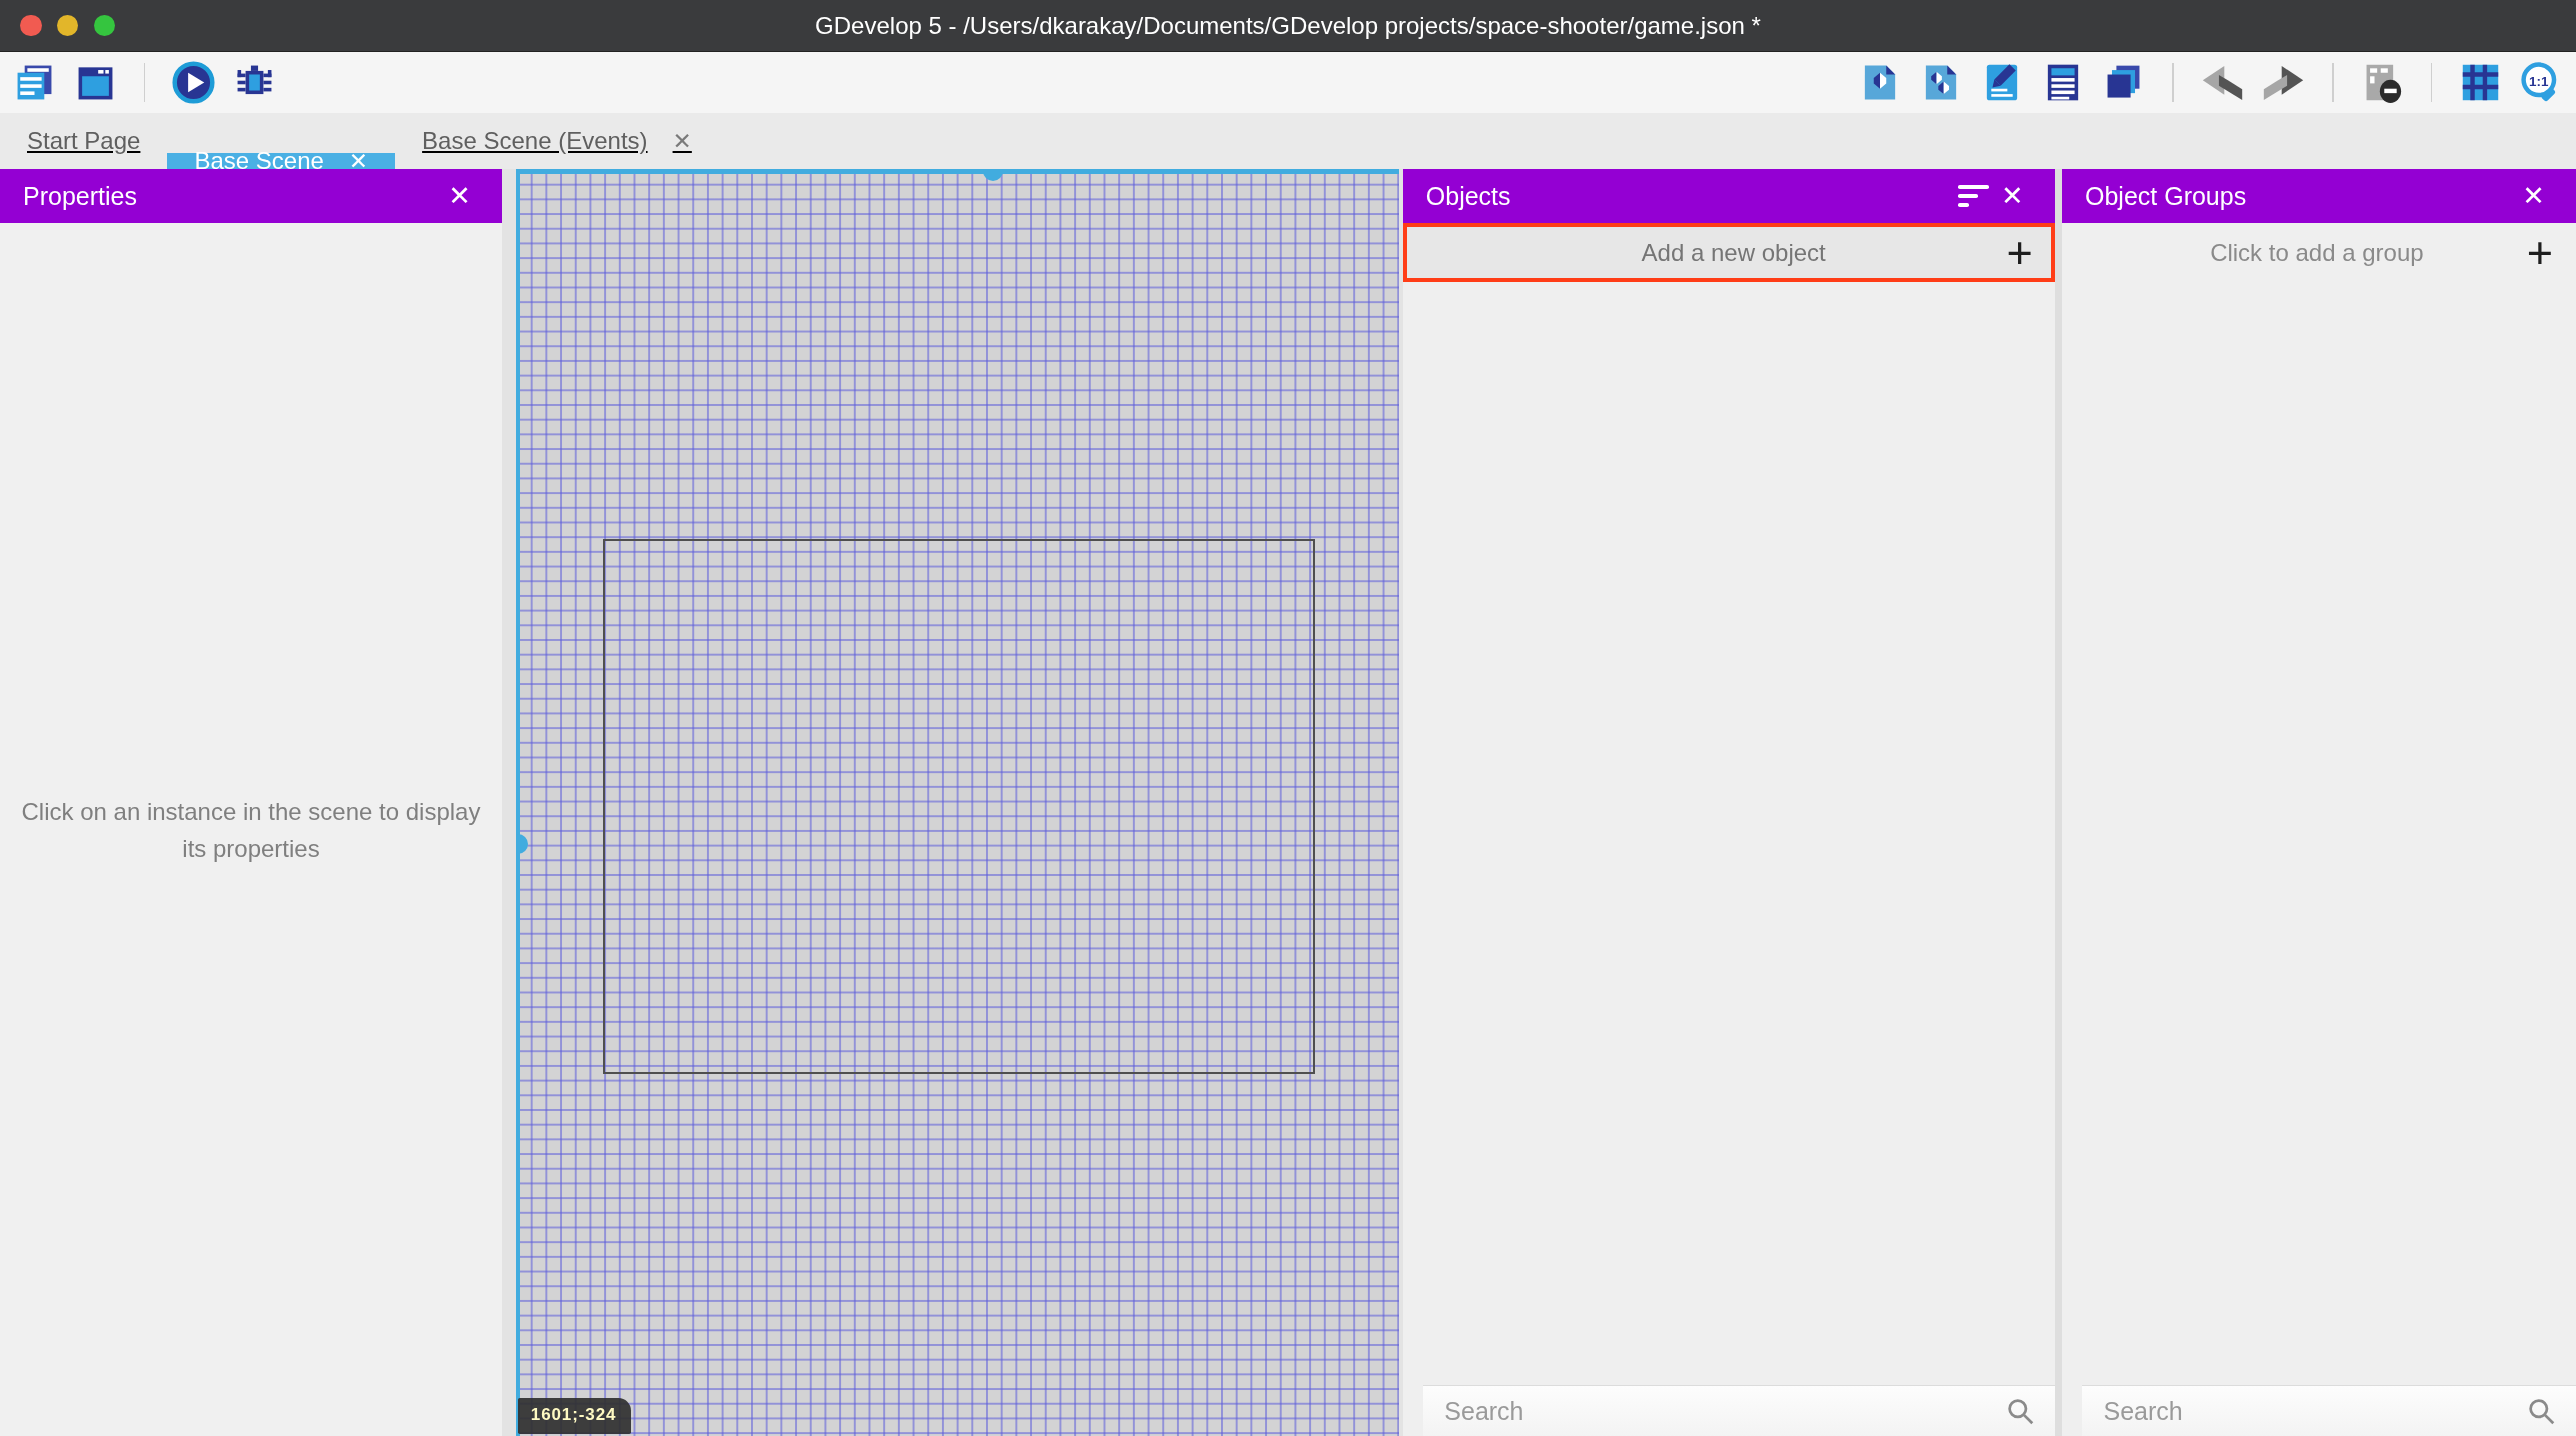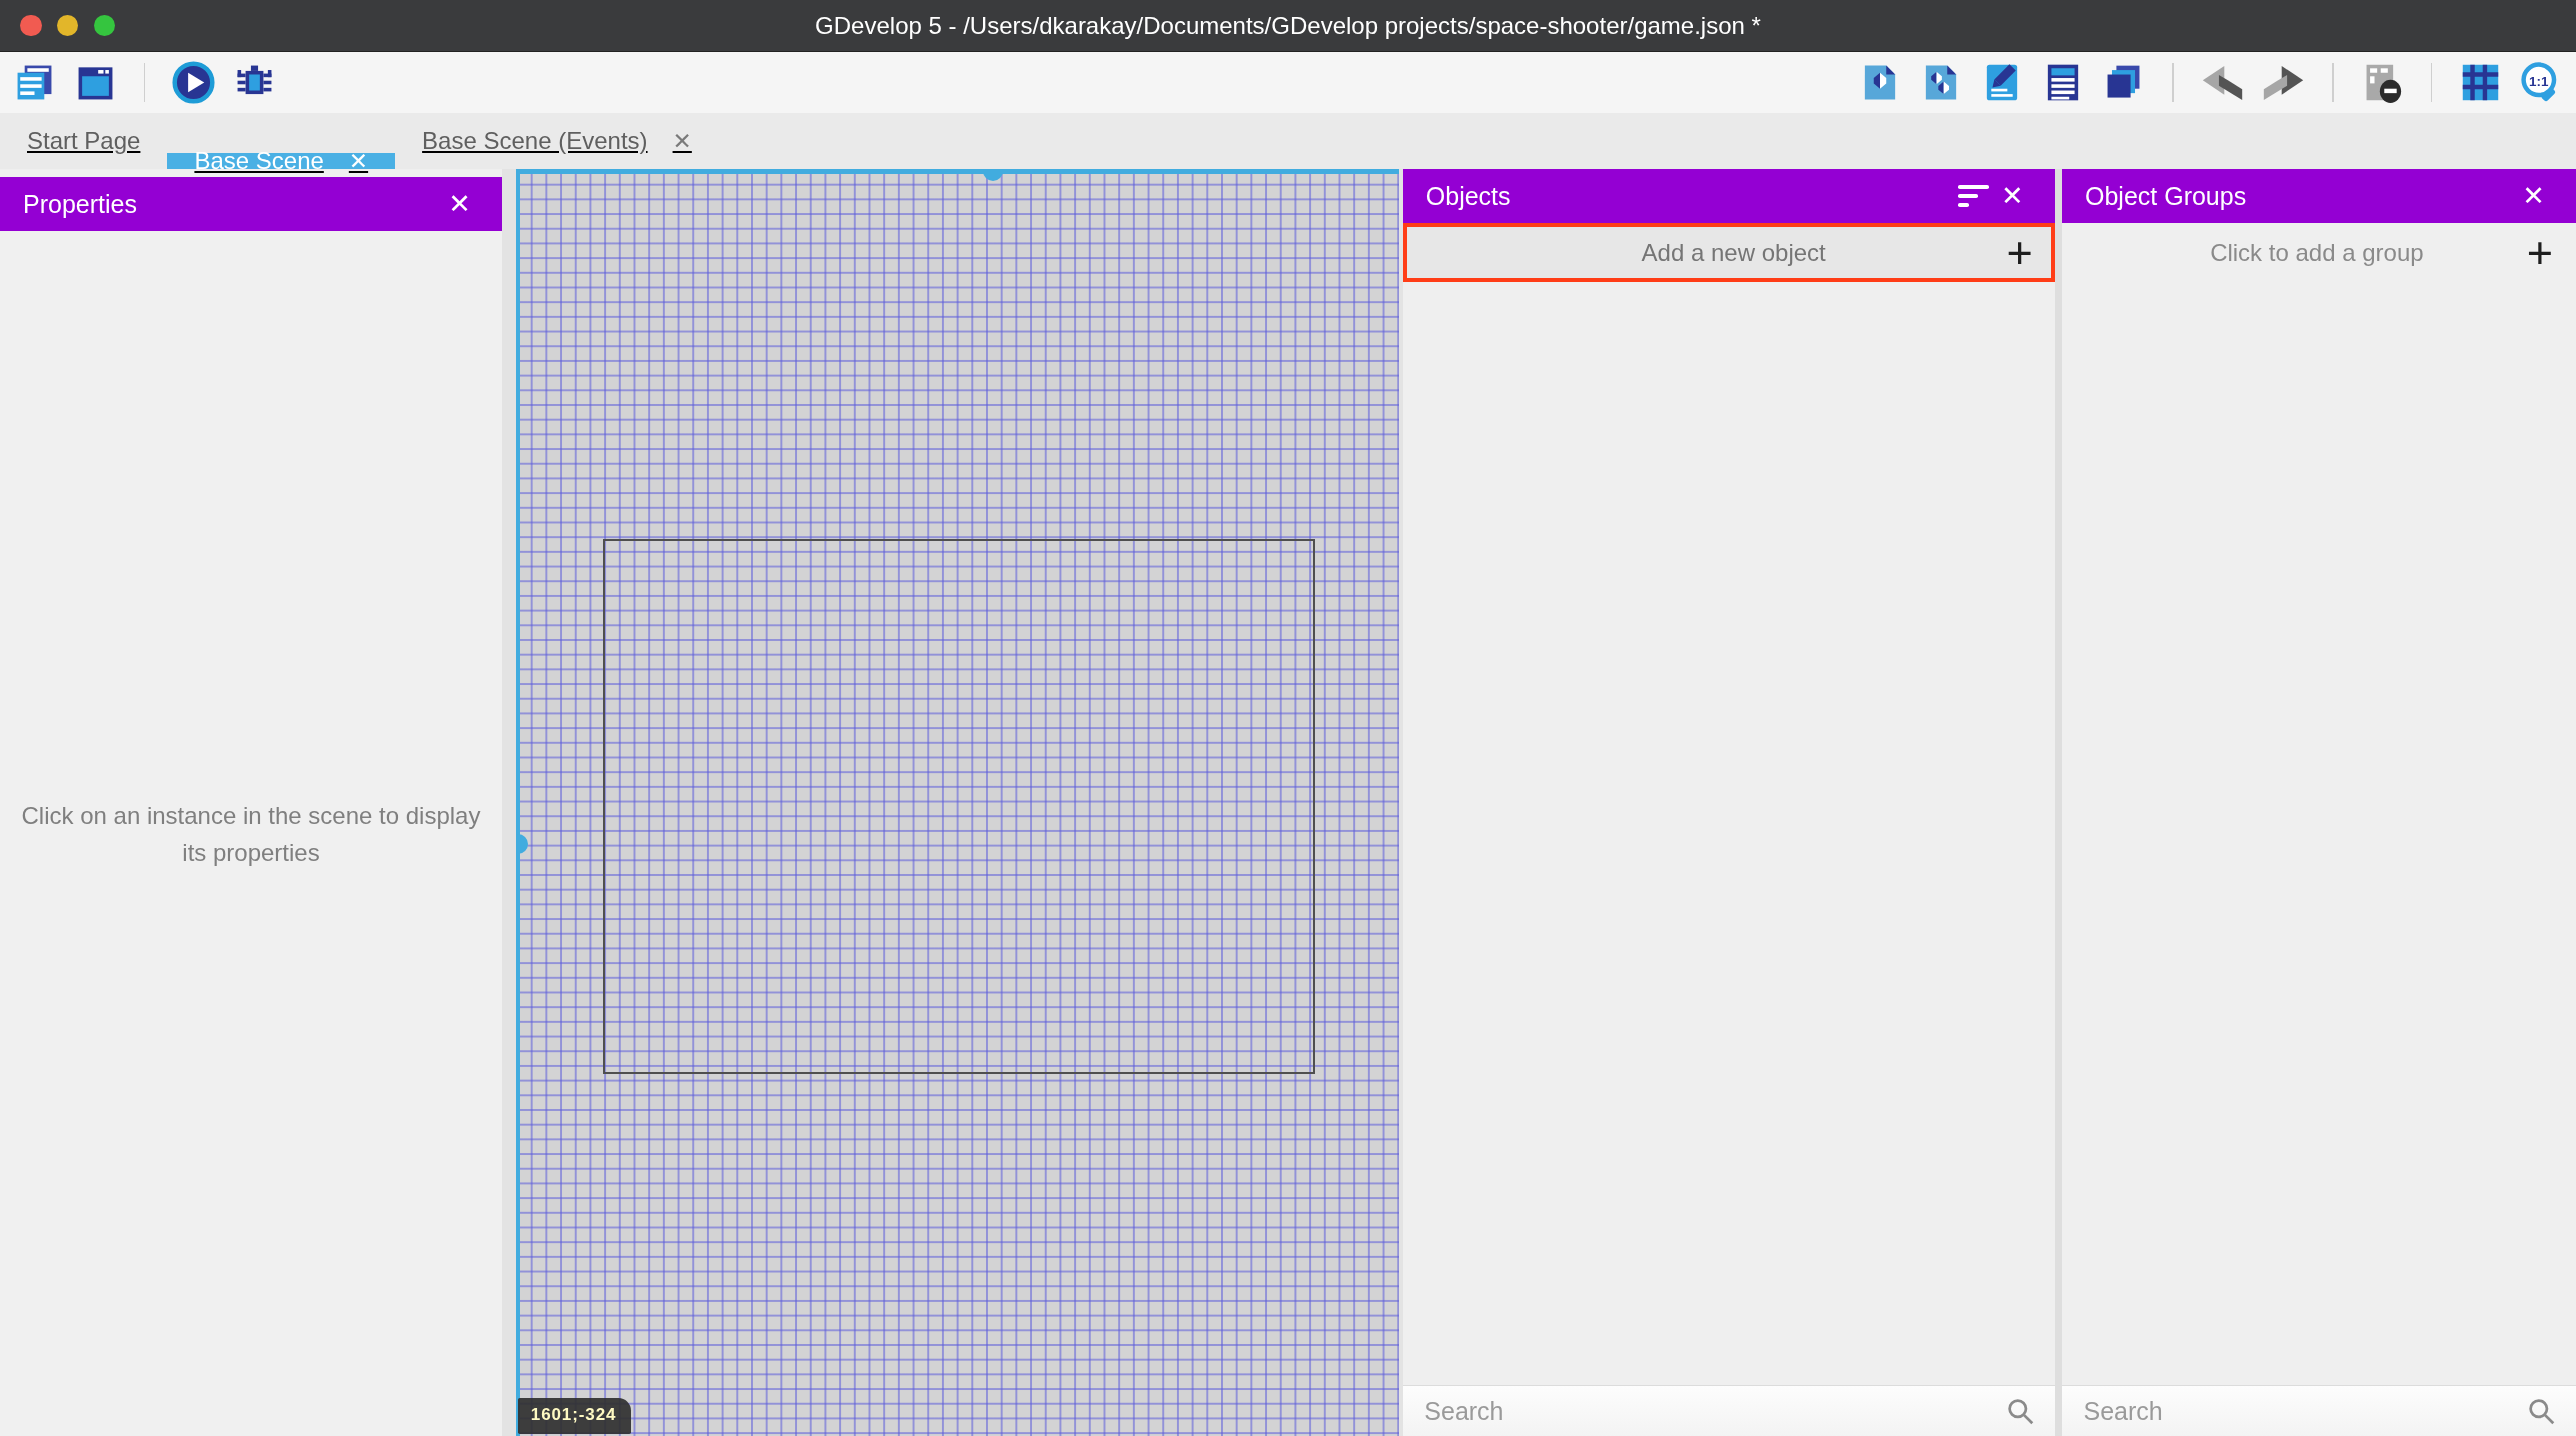--- a/index.html
+++ b/index.html
@@ -31,21 +31,21 @@
   .tab.active .close { color:#fff; }
 
   
   .content { display:flex; height:1268px; }
   .panel { display:flex; flex-direction:column; background:#efefef; }
   .panel-header { height:54px; background:#9400d3; color:#fff; display:flex; align-items:center; padding:0 23px; font-size:25px; flex:none; }
   .panel-header .hspacer { flex:1; }
   .panel-header .hicon { cursor:pointer; display:flex; align-items:center; justify-content:center; width:39px; height:39px; }
   .panel-header .x { font-size:27px; }
 
-  .props { width:502px;margin-top:8px; }
+  .props { width:502px; }
   .props-body { flex:1; display:flex; align-items:center; justify-content:center; background:#f0f0f0; }
   .props-msg { width:467px; text-align:center; color:#7f7f7f; font-size:24px; line-height:37px; }
 
   
   .canvas { flex:1; position:relative; background:#e3e3e3; }
   .grid { position:absolute; top:0; bottom:0; left:13.5px; right:3.6px; overflow:hidden;
     background-color:#d3d3d4;
     background-image:
       linear-gradient(to right, rgba(93,93,219,0.55) 1.8px, transparent 1.8px),
       linear-gradient(to bottom, rgba(93,93,219,0.55) 1.8px, transparent 1.8px);
@@ -64,21 +64,21 @@
   .objects { width:652px; }
   .groups { width:514px; }
   .add-row-wrap { border:4.5px solid #ff3d17; flex:none; }
   .add-row { height:51px; background:#e7e7e7; display:flex; align-items:center; cursor:pointer; position:relative; }
   .add-row .add-label { flex:1; text-align:center; color:#757575; font-size:24px; }
   .add-row-plain { height:59px; background:#efefef; display:flex; align-items:center; cursor:pointer; flex:none; }
   .add-row-plain .add-label { flex:1; text-align:center; color:#8a8a8a; font-size:24px; }
   .plus { font-size:45px; font-weight:300; color:#1e1e1e; line-height:1; margin-right:23px; margin-left:-45px; cursor:pointer; }
   .add-row .plus { margin-left:-54px; margin-right:18px; }
   .panel-body { flex:1; background:#efefef; }
-  .search-bar { height:52px; flex:none; border-top:1.8px solid #dcdcdc; background:linear-gradient(#fdfdfd,#f3f3f3); display:flex; align-items:center; }
+  .search-bar { height:52px; flex:none; border-top:1.8px solid #dcdcdc; background:linear-gradient(#fdfdfd,#f3f3f3); display:flex; align-items:center;margin-left:20px; }
   .search-bar input { flex:1; border:none; outline:none; background:transparent; font-size:25px; color:#444; padding-left:21.5px; font-family:"Liberation Sans", sans-serif; }
   .search-bar input::placeholder { color:#9a9a9a; }
   .search-bar .mag { margin-right:20px; flex:none; display:flex; }
 
   
   .filter-icon { display:inline-flex; flex-direction:column; gap:5.4px; align-items:flex-start; }
   .filter-icon i { display:block; height:3.6px; background:#fff; border-radius:1.8px; }
   .filter-icon i:nth-child(1){ width:30.5px; }
   .filter-icon i:nth-child(2){ width:20px; }
   .filter-icon i:nth-child(3){ width:10.8px; }

